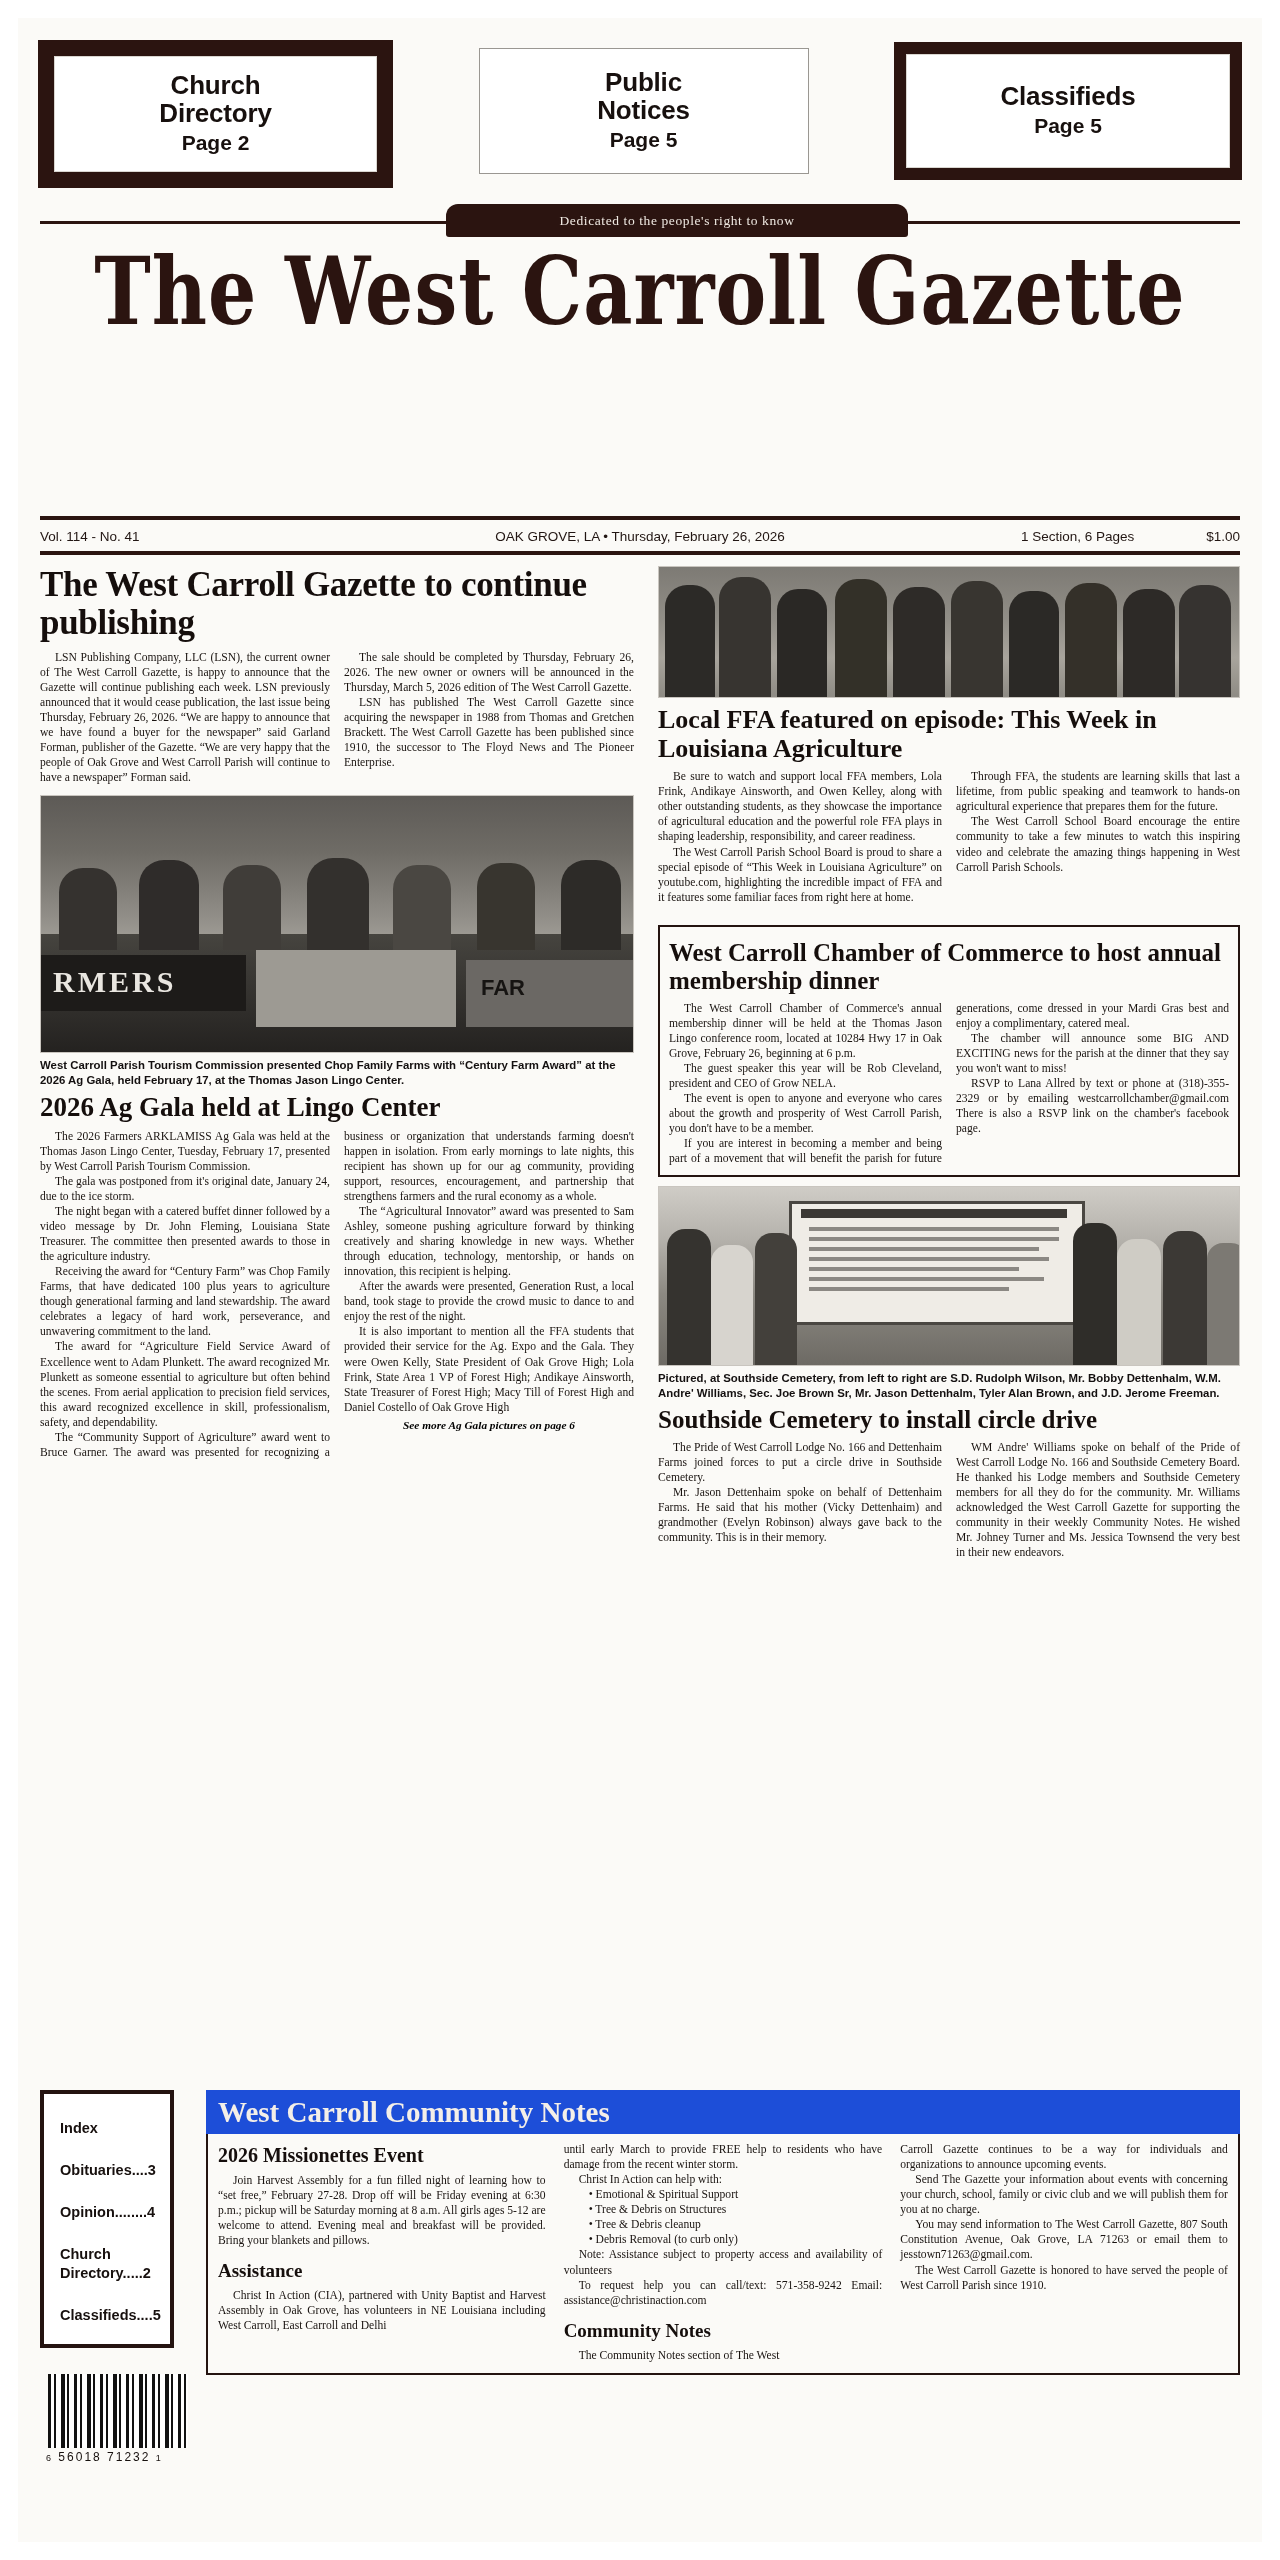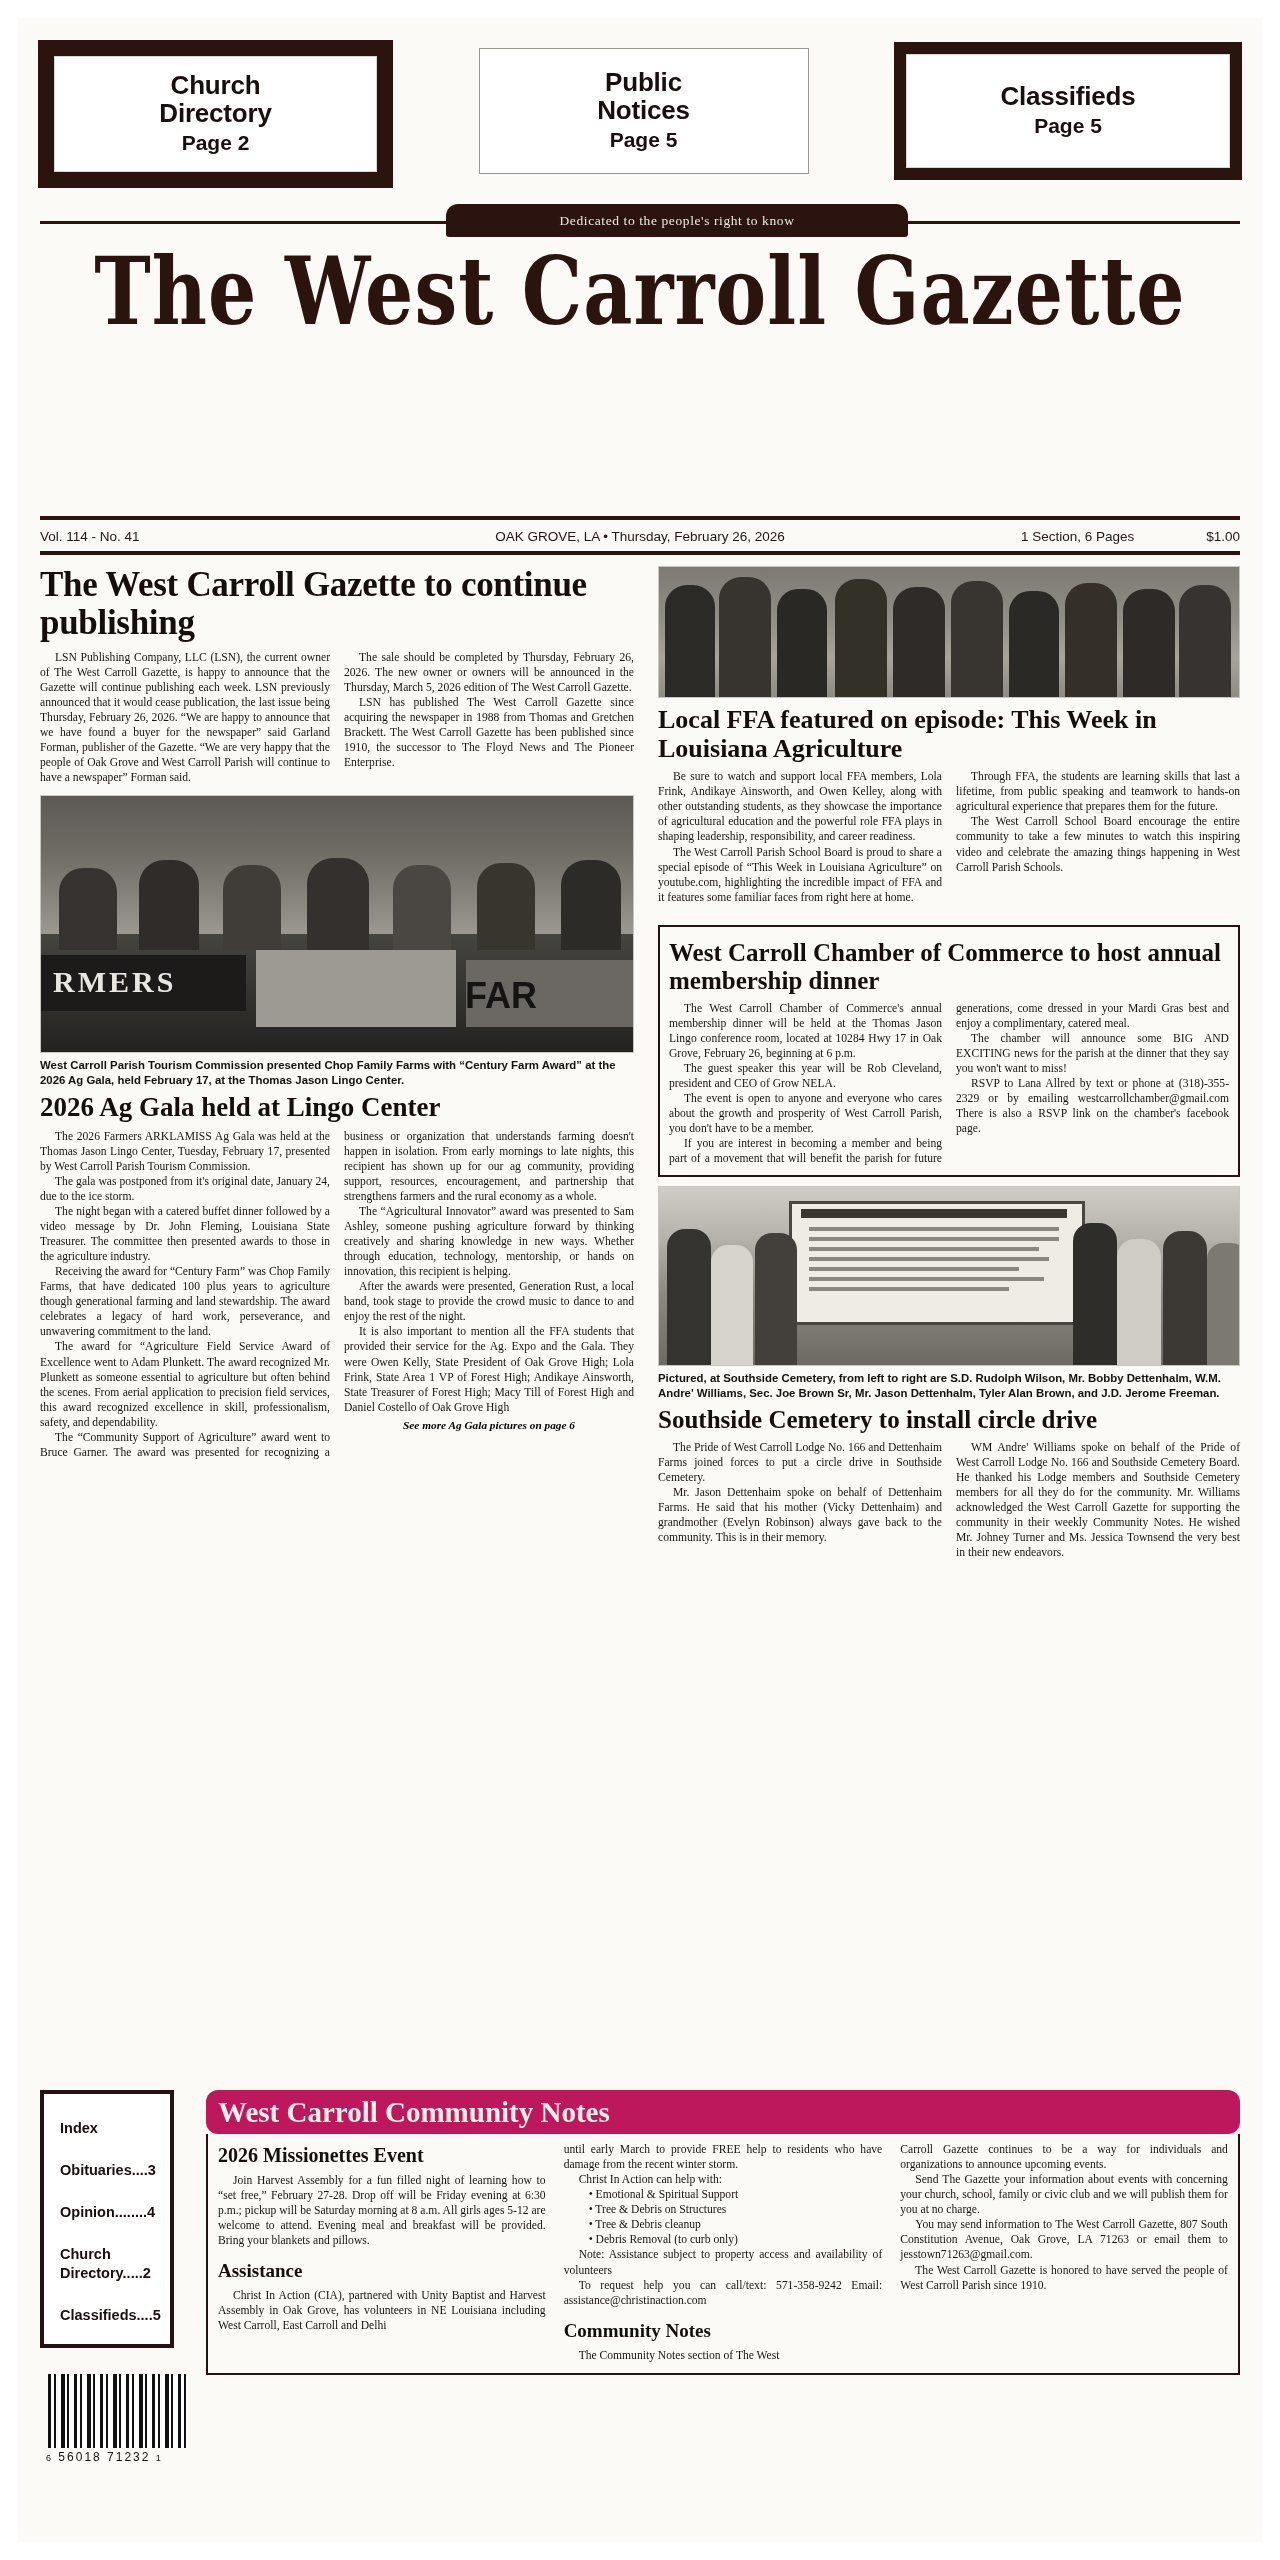--- a/index.html
+++ b/index.html
@@ -63,22 +63,22 @@
   .caption{font-family:"Liberation Sans",sans-serif;font-weight:bold;font-size:11.4px;line-height:1.26;color:#141010;margin:5px 0 4px 0;text-align:left;}
 
   
   .photo{width:100%;background:#8d8d8d;position:relative;overflow:hidden;border:1px solid #c9c5bf;box-sizing:border-box;}
   .ph-grad{position:absolute;inset:0;}
 
   
   .boxed{border:2px solid #241310;padding:8px 9px 9px 9px;box-sizing:border-box;margin-top:20px;}
 
   
-  .banner{background:#be185d;color:#f4efe8;font-family:"Liberation Serif",serif;font-weight:bold;font-size:29px;
-    line-height:40px;padding:2px 12px;box-sizing:border-box;border-radius:12px;}
+  .banner{background:#1d4ed8;color:#f4efe8;font-family:"Liberation Serif",serif;font-weight:bold;font-size:29px;
+    line-height:40px;padding:2px 12px;box-sizing:border-box;}
 
   
   .indexbox{border:4px solid #241310;width:134px;box-sizing:border-box;padding:25px 10px 16px 16px;background:#fff;}
   .indexbox .it{font-family:"Liberation Sans",sans-serif;font-weight:bold;font-size:14.5px;color:#17100e;margin-bottom:24px;line-height:1.25;}
   .indexbox .it:last-child{margin-bottom:4px;}
 
   
   .barcode{margin-top:26px;width:150px;}
   .bc-bars{height:74px;width:140px;margin-left:8px;
     background-image:repeating-linear-gradient(90deg,#111 0 3px,#fff 3px 6px,#111 6px 8px,#fff 8px 13px,#111 13px 17px,#fff 17px 19px,#111 19px 21px,#fff 21px 26px);}
@@ -166,21 +166,21 @@
           <div style="position:absolute;left:182px;top:27%;width:58px;height:33%;background:#403d39;border-radius:24px 24px 0 0;"></div>
           <div style="position:absolute;left:266px;top:24%;width:62px;height:36%;background:#33302d;border-radius:26px 26px 0 0;"></div>
           <div style="position:absolute;left:352px;top:27%;width:58px;height:33%;background:#4a4742;border-radius:24px 24px 0 0;"></div>
           <div style="position:absolute;left:436px;top:26%;width:58px;height:34%;background:#38352f;border-radius:24px 24px 0 0;"></div>
           <div style="position:absolute;left:520px;top:25%;width:60px;height:35%;background:#2d2b28;border-radius:25px 25px 0 0;"></div>
 
           <div style="position:absolute;left:0;top:62%;width:205px;height:22%;background:#1d1b19;"></div>
           <div style="position:absolute;left:12px;top:66%;font-family:'Liberation Serif',serif;font-weight:bold;font-size:30px;color:#e9e6e0;letter-spacing:3px;">RMERS</div>
           <div style="position:absolute;left:215px;top:60%;width:200px;height:30%;background:#9d9a93;"></div>
           <div style="position:absolute;left:425px;top:64%;width:175px;height:26%;background:#6b6864;"></div>
-          <div style="position:absolute;left:424px;top:70%;font-family:'Liberation Sans',sans-serif;font-weight:bold;font-size:36px;color:#161412;">FAR</div>
+          <div style="position:absolute;left:440px;top:70%;font-family:'Liberation Sans',sans-serif;font-weight:bold;font-size:22px;color:#161412;">FAR</div>
         </div>
         <div class="caption">West Carroll Parish Tourism Commission presented Chop Family Farms with “Century Farm Award” at the 2026 Ag Gala, held February 17, at the Thomas Jason Lingo Center.</div>
 
         <h2 class="hl2">2026 Ag Gala held at Lingo Center</h2>
 
         <div class="body2">
           <p class="bt">The 2026 Farmers ARKLAMISS Ag Gala was held at the Thomas Jason Lingo Center, Tuesday, February 17, presented by West Carroll Parish Tourism Commission.</p>
           <p class="bt">The gala was postponed from it's original date, January 24, due to the ice storm.</p>
           <p class="bt">The night began with a catered buffet dinner followed by a video message by Dr. John Fleming, Louisiana State Treasurer. The committee then presented awards to those in the agriculture industry.</p>
           <p class="bt">Receiving the award for “Century Farm” was Chop Family Farms, that have dedicated 100 plus years to agriculture though generational farming and land stewardship. The award celebrates a legacy of hard work, perseverance, and unwavering commitment to the land.</p>

